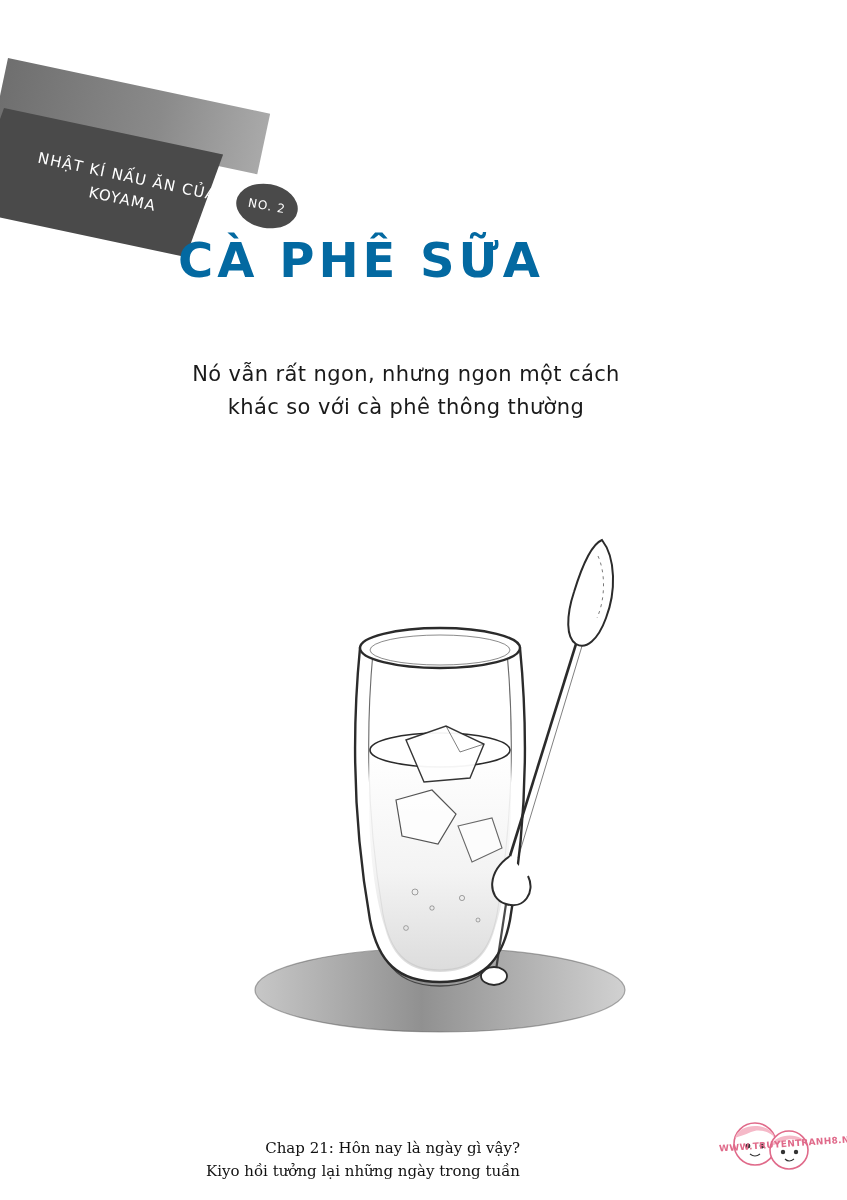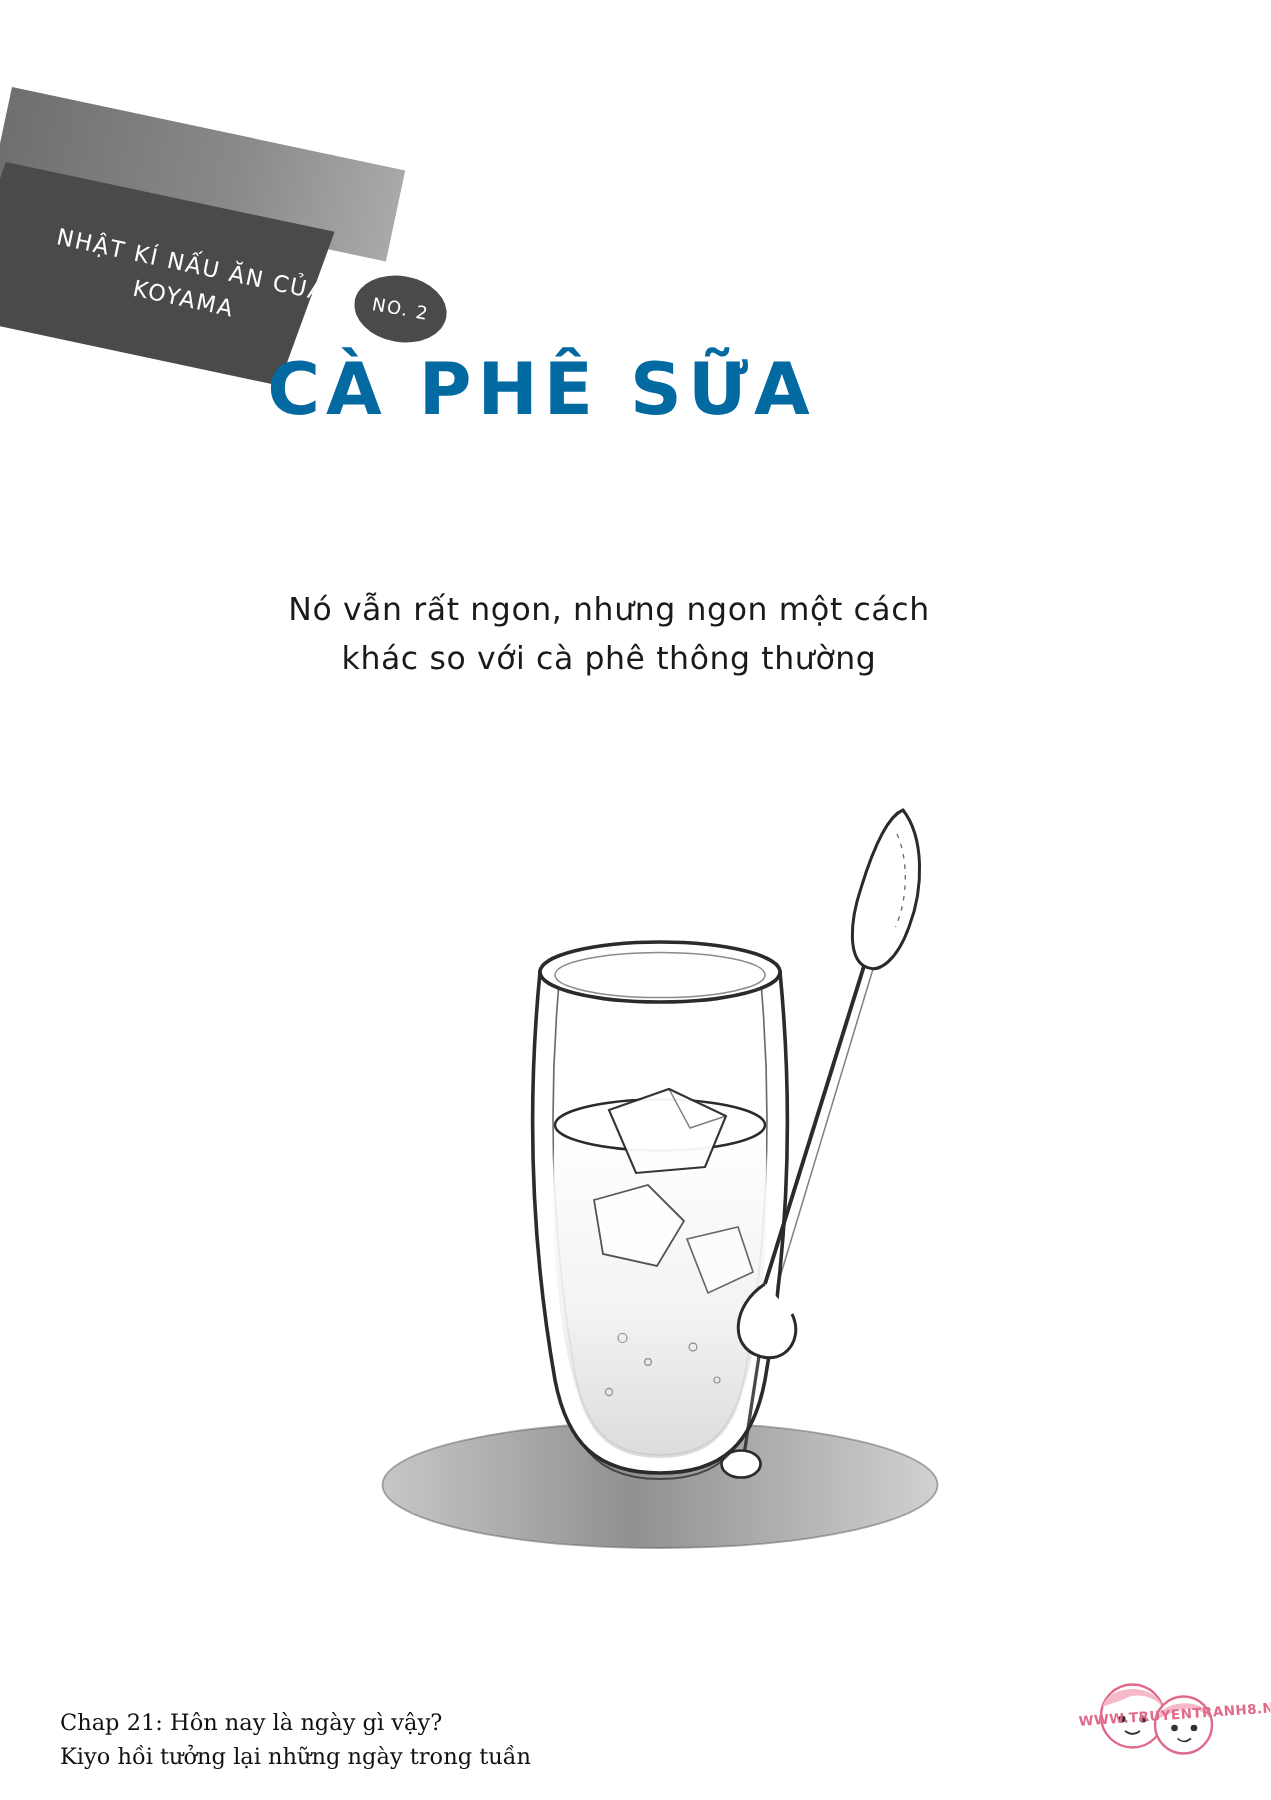--- a/index.html
+++ b/index.html
@@ -98,21 +98,20 @@
     position: absolute;
     width: 620px;
     left: 96px;
     text-align: center;
     font-family: "DejaVu Sans", sans-serif;
     font-size: 21px;
     line-height: 1.55;
     color: #1a1a1a;
     letter-spacing: 0.4px;
     white-space: pre-line;
-    margin-top: 32px;
   }
   .para-1 { top: 358px; }
   .para-2 { top: 440px; }
 
   
   .illustration {
     position: absolute;
     left: 210px;
     top: 500px;
     width: 470px;
@@ -122,21 +121,21 @@
   
   .footer-caption {
     position: absolute;
     left: 40px;
     bottom: 18px;
     width: 480px;
     font-family: "DejaVu Serif", serif;
     font-size: 15px;
     line-height: 1.5;
     color: #111111;
-    text-align: left;
+    text-align: right;
     white-space: pre-line;
   }
 
   
   .watermark {
     position: absolute;
     right: 24px;
     bottom: 14px;
     width: 104px;
     height: 76px;

